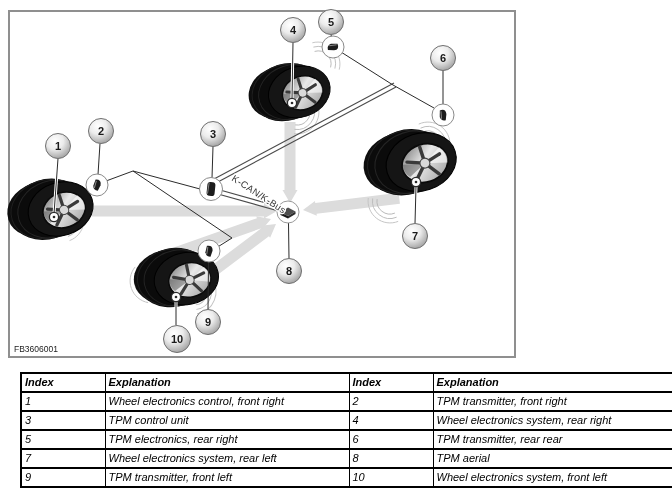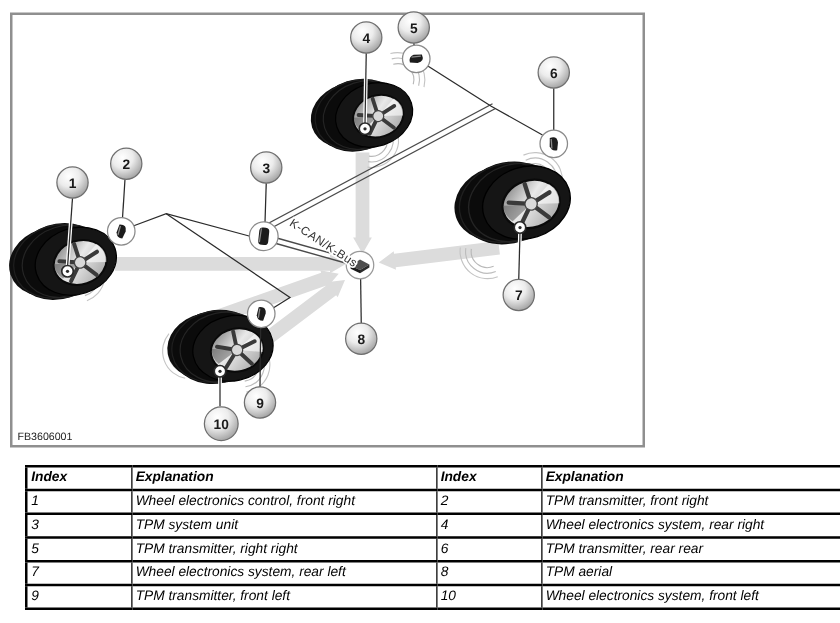--- a/index.html
+++ b/index.html
@@ -257,27 +257,27 @@
   </thead>
   <tbody>
     <tr>
       <td>1</td>
       <td>Wheel electronics control, front right</td>
       <td>2</td>
       <td>TPM transmitter, front right</td>
     </tr>
     <tr>
       <td>3</td>
-      <td>TPM system unit</td>
+      <td>TPM control unit</td>
       <td>4</td>
       <td>Wheel electronics system, rear right</td>
     </tr>
     <tr>
       <td>5</td>
-      <td>TPM transmitter, right right</td>
+      <td>TPM electronics, rear right</td>
       <td>6</td>
       <td>TPM transmitter, rear rear</td>
     </tr>
     <tr>
       <td>7</td>
       <td>Wheel electronics system, rear left</td>
       <td>8</td>
       <td>TPM aerial</td>
     </tr>
     <tr>

